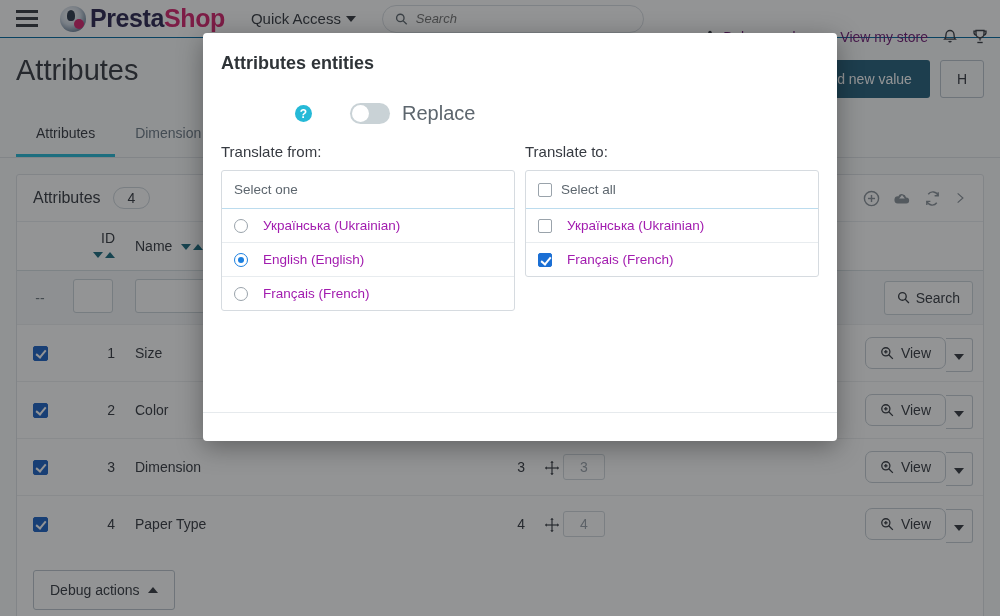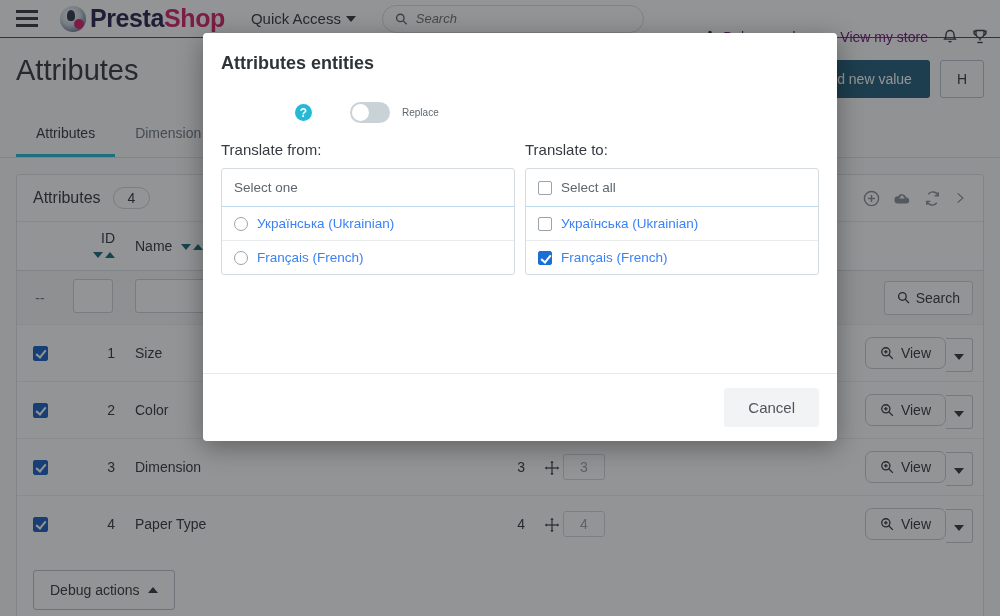--- a/index.html
+++ b/index.html
@@ -169,30 +169,30 @@
   }
   .addrep .lbl { font-size: 15px; color: #363a41; margin-left: 10px; }
   .switch {
     width: 40px; height: 21px; border-radius: 11px; background: #c9d2d6;
     position: relative; margin-left: 38px; cursor: pointer; flex: 0 0 auto;
   }
   .switch::after {
     content: ""; position: absolute; left: 2px; top: 2px; width: 17px; height: 17px;
     border-radius: 50%; background: #fff;
   }
-  .switch-label { font-size: 10px; color: #5d666e; margin-left: 12px; }
+  .switch-label { font-size: 20px; color: #5d666e; margin-left: 12px; }
 
   .cols { display: flex; gap: 10px; margin-top: 18px; }
   .col { width: 302px; }
   .col-label { font-size: 15px; color: #363a41; margin-bottom: 10px; }
   .listbox { border: 1px solid #d6dbe0; border-radius: 3px; background: #fff; }
   .lb-head { padding: 11px 12px; font-size: 13.5px; color: #5d666e;
              border-bottom: 1px solid #bcdcee; }
-  .lb-row { padding: 9px 12px; font-size: 13.5px; color: #3b82f6;
-            display: flex; align-items: center; gap: 9px; cursor: pointer; }
+  .lb-row { padding: 9px 12px; font-size: 13.5px; color: #a21caf;
+            display: flex; align-items: center; gap: 15px; cursor: pointer; }
   .lb-row + .lb-row { border-top: 1px solid #e8ecef; }
   .lb-head .lb-inner { display: flex; align-items: center; gap: 9px; }
 
   .radio { width: 14px; height: 14px; border-radius: 50%; border: 1px solid #9aa3ab;
            background: #fff; flex: 0 0 auto; position: relative; }
   .radio.on { border: 1px solid #1b7fe0; }
   .radio.on::after { content: ""; position: absolute; left: 3px; top: 3px;
                      width: 6px; height: 6px; border-radius: 50%; background: #1b7fe0; }
   .chk { width: 14px; height: 14px; border-radius: 2px; border: 1px solid #9aa3ab;
          background: #fff; flex: 0 0 auto; position: relative; }
@@ -500,20 +500,24 @@
         <div class="col-label">Translate from:</div>
         <div class="listbox">
           <div class="lb-head">
             <span>Select one</span>
           </div>
           <div class="lb-row">
             <span class="radio"></span>
             <span>Українська (Ukrainian)</span>
           </div>
           <div class="lb-row">
+            <span class="radio on"></span>
+            <span>English (English)</span>
+          </div>
+          <div class="lb-row">
             <span class="radio"></span>
             <span>Français (French)</span>
           </div>
         </div>
       </div>
 
       <div class="col">
         <div class="col-label">Translate to:</div>
         <div class="listbox">
           <div class="lb-head">
@@ -530,15 +534,14 @@
             <span class="chk on"></span>
             <span>Français (French)</span>
           </div>
         </div>
       </div>
 
     </div>
   </div>
 
   <div class="m-foot">
-    <button class="btn-cancel">Cancel</button>
   </div>
 </div>
 
 </body></html>

